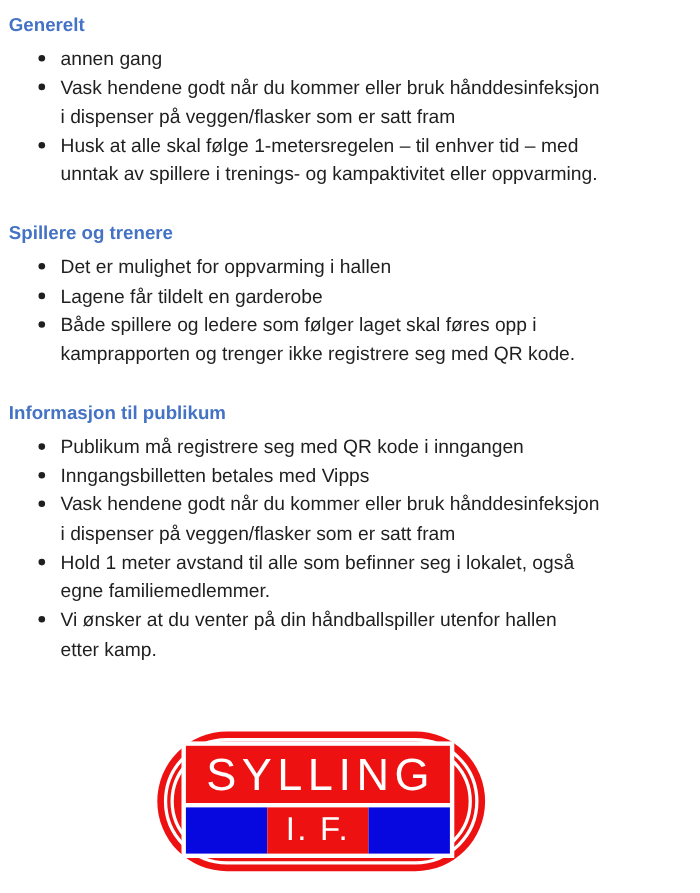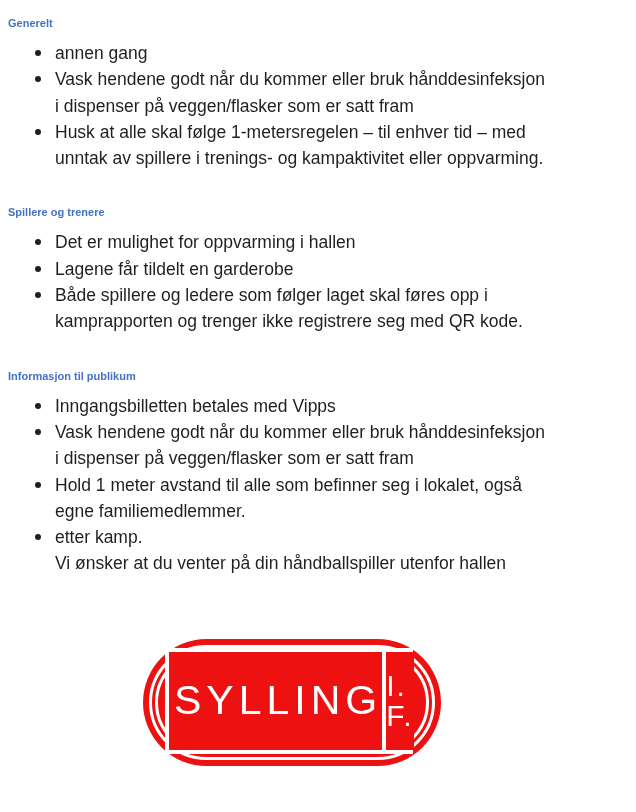--- a/index.html
+++ b/index.html
@@ -17,21 +17,21 @@
     height: 812px;
     background: var(--page_bg);
     font-family: "Liberation Sans", sans-serif;
     color: var(--body_text);
     overflow: hidden;
   }
   .doc { padding: 10px 8px 0 8px; }
 
   h2 {
     margin: 0 0 4px 0;
-    font-size: 11px;
+    font-size: 17px;
     line-height: 26px;
     font-weight: 700;
     color: var(--heading);
   }
   section + section { margin-top: 28px; }
 
   ul { list-style: none; margin: 0; padding: 0; }
   li {
     position: relative;
     padding-left: 47px;
@@ -66,21 +66,21 @@
     z-index: 1;
   }
   .ring.r1 { inset: 6px;  border-radius: 58px; }
   .ring.r2 { inset: 12px; border-radius: 52px; }
   .plate {
     position: absolute;
     left: 22px; right: 28px; top: 9px; bottom: 12px;
     background: var(--logo_white);
     padding: 4px;
     display: flex;
-    flex-direction: row;
+    flex-direction: column;
     gap: 4px;
     z-index: 2;
   }
   .band-top {
     flex: 57;
     background: var(--logo_red);
     display: flex;
     align-items: center;
     justify-content: center;
   }
@@ -148,33 +148,36 @@
         <span class="ln">Både spillere og ledere som følger laget skal føres opp i</span>
         <span class="ln">kamprapporten og trenger ikke registrere seg med QR kode.</span>
       </li>
     </ul>
   </section>
 
   <section>
     <h2>Informasjon til publikum</h2>
     <ul>
       <li>
+        <span class="ln">Publikum må registrere seg med QR kode i inngangen</span>
+      </li>
+      <li>
         <span class="ln">Inngangsbilletten betales med Vipps</span>
       </li>
       <li>
         <span class="ln">Vask hendene godt når du kommer eller bruk hånddesinfeksjon</span>
         <span class="ln">i dispenser på veggen/flasker som er satt fram</span>
       </li>
       <li>
         <span class="ln">Hold 1 meter avstand til alle som befinner seg i lokalet, også</span>
         <span class="ln">egne familiemedlemmer.</span>
       </li>
       <li>
+        <span class="ln">Vi ønsker at du venter på din håndballspiller utenfor hallen</span>
         <span class="ln">etter kamp.</span>
-        <span class="ln">Vi ønsker at du venter på din håndballspiller utenfor hallen</span>
       </li>
     </ul>
   </section>
 
   <div class="logo">
     <div class="ring r1"></div>
     <div class="ring r2"></div>
     <div class="plate">
       <div class="band-top">
         <span class="logo-name">SYLLING</span>

